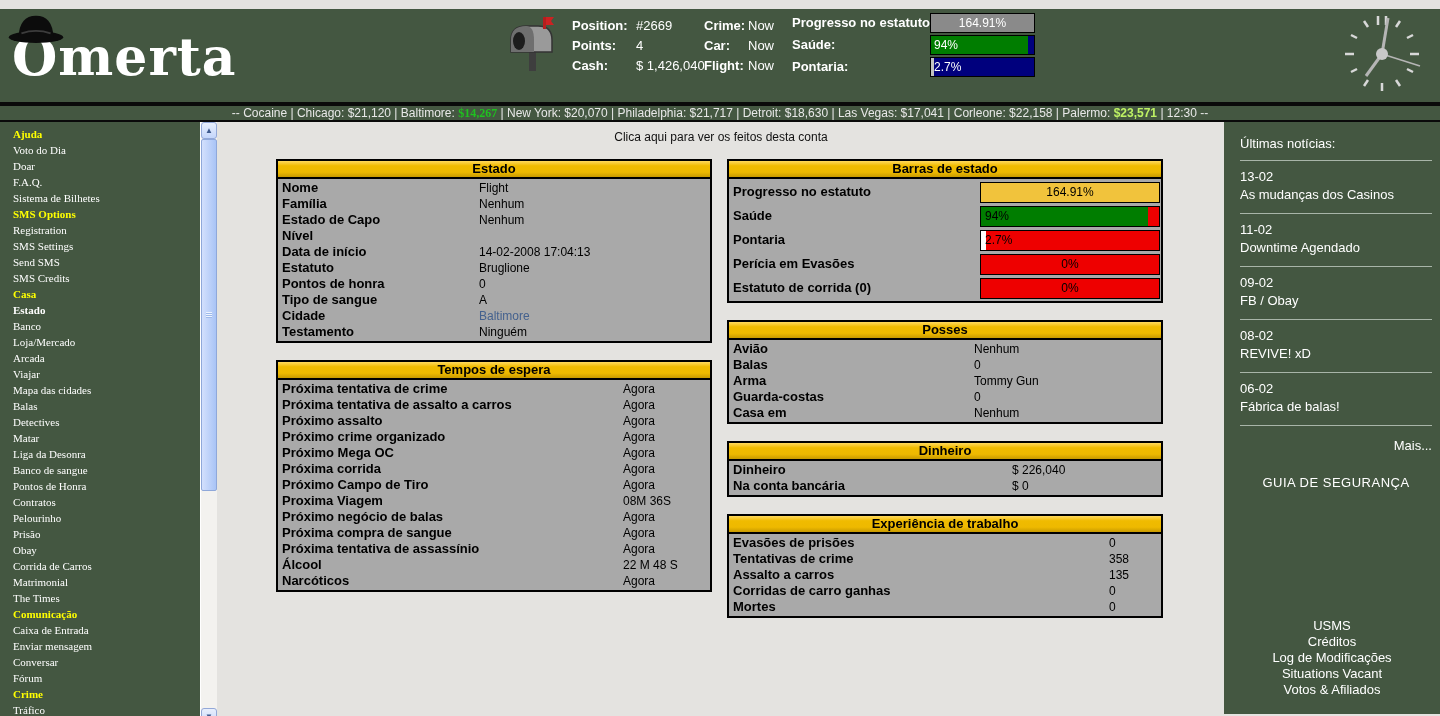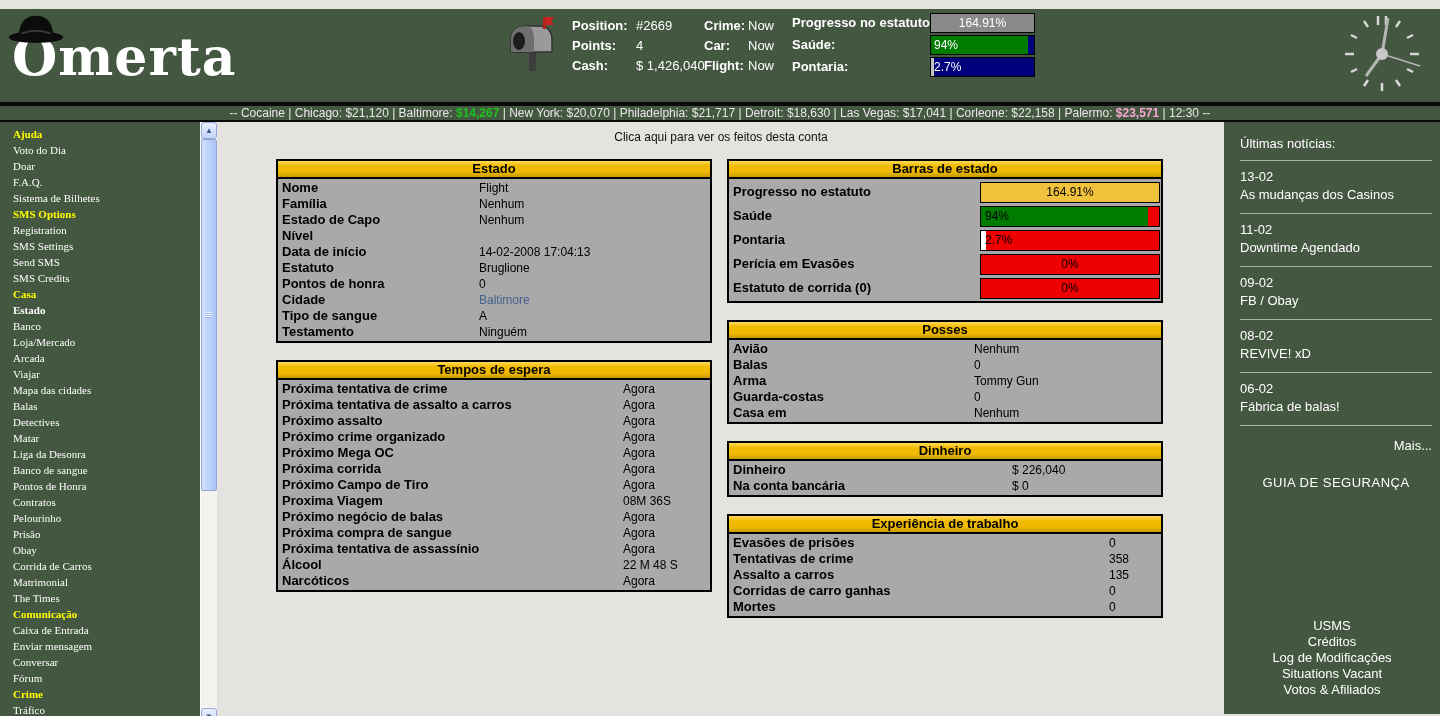--- a/index.html
+++ b/index.html
@@ -27,22 +27,22 @@
   .hfill{height:100%;}
   .hbar1 .hfill{background:#007d00;}
   .hbar2 .hfill{background:#c2c2c2;}
   .htext{position:absolute;left:3px;top:0;right:0;color:#fff;font-size:12px;line-height:18px;}
   .htext.center{left:0;text-align:center;}
   .clock{position:absolute;right:14px;top:1px;width:90px;height:90px;}
 
   
   .ticker{position:absolute;left:0;top:97px;width:1440px;height:14px;line-height:14px;background:#445741;border-bottom:2px solid #0a0a0a;text-align:center;font-size:12px;color:#e8e8e8;white-space:nowrap;}
   .tseg.white{color:#e8e8e8;}
-  .tseg.green{color:#1fc11f;font-weight:bold;}
-  .tseg.red{color:#f9a8d4;font-weight:bold;}
+  .tseg.green{color:#1fc11f;font-weight:bold;font-family:Liberation Serif, serif;}
+  .tseg.red{color:#bef264;font-weight:bold;}
 
   
   .bodyarea{position:absolute;left:0;top:113px;width:1440px;height:603px;}
   .sidebar{position:absolute;left:0;top:0;width:200px;height:603px;background:#445741;overflow:hidden;padding:4px 0 0 13px;box-sizing:border-box;}
   .menu-item{font-size:11px;line-height:16px;height:16px;color:#fff;cursor:pointer;white-space:nowrap;font-family:Liberation Serif, serif;}
   .menu-item.category{color:#ffff00;font-weight:bold;}
   .menu-item.active{color:#ffffff;font-weight:bold;}
 
   
   .scrollbar{position:absolute;left:200px;top:0;width:17px;height:603px;background:#f3f2ef;border-left:1px solid #fff;box-sizing:border-box;}
@@ -304,23 +304,23 @@
               <div class="prow"><span class="plabel">Estado de Capo</span><span class="pvalue">Nenhum</span></div>
 
               <div class="prow"><span class="plabel">Nível</span><span class="pvalue"></span></div>
 
               <div class="prow"><span class="plabel">Data de início</span><span class="pvalue">14-02-2008 17:04:13</span></div>
 
               <div class="prow"><span class="plabel">Estatuto</span><span class="pvalue">Bruglione</span></div>
 
               <div class="prow"><span class="plabel">Pontos de honra</span><span class="pvalue">0</span></div>
 
+              <div class="prow"><span class="plabel">Tipo de sangue</span><span class="pvalue">A</span></div>
+
               <div class="prow"><span class="plabel">Cidade</span><span class="pvalue value-link">Baltimore</span></div>
-
-              <div class="prow"><span class="plabel">Tipo de sangue</span><span class="pvalue">A</span></div>
 
               <div class="prow"><span class="plabel">Testamento</span><span class="pvalue">Ninguém</span></div>
 
           </div>
         </div>
 
         <div class="panel tempos-panel">
           <div class="panel-header">Tempos de espera</div>
           <div class="panel-body">
 

